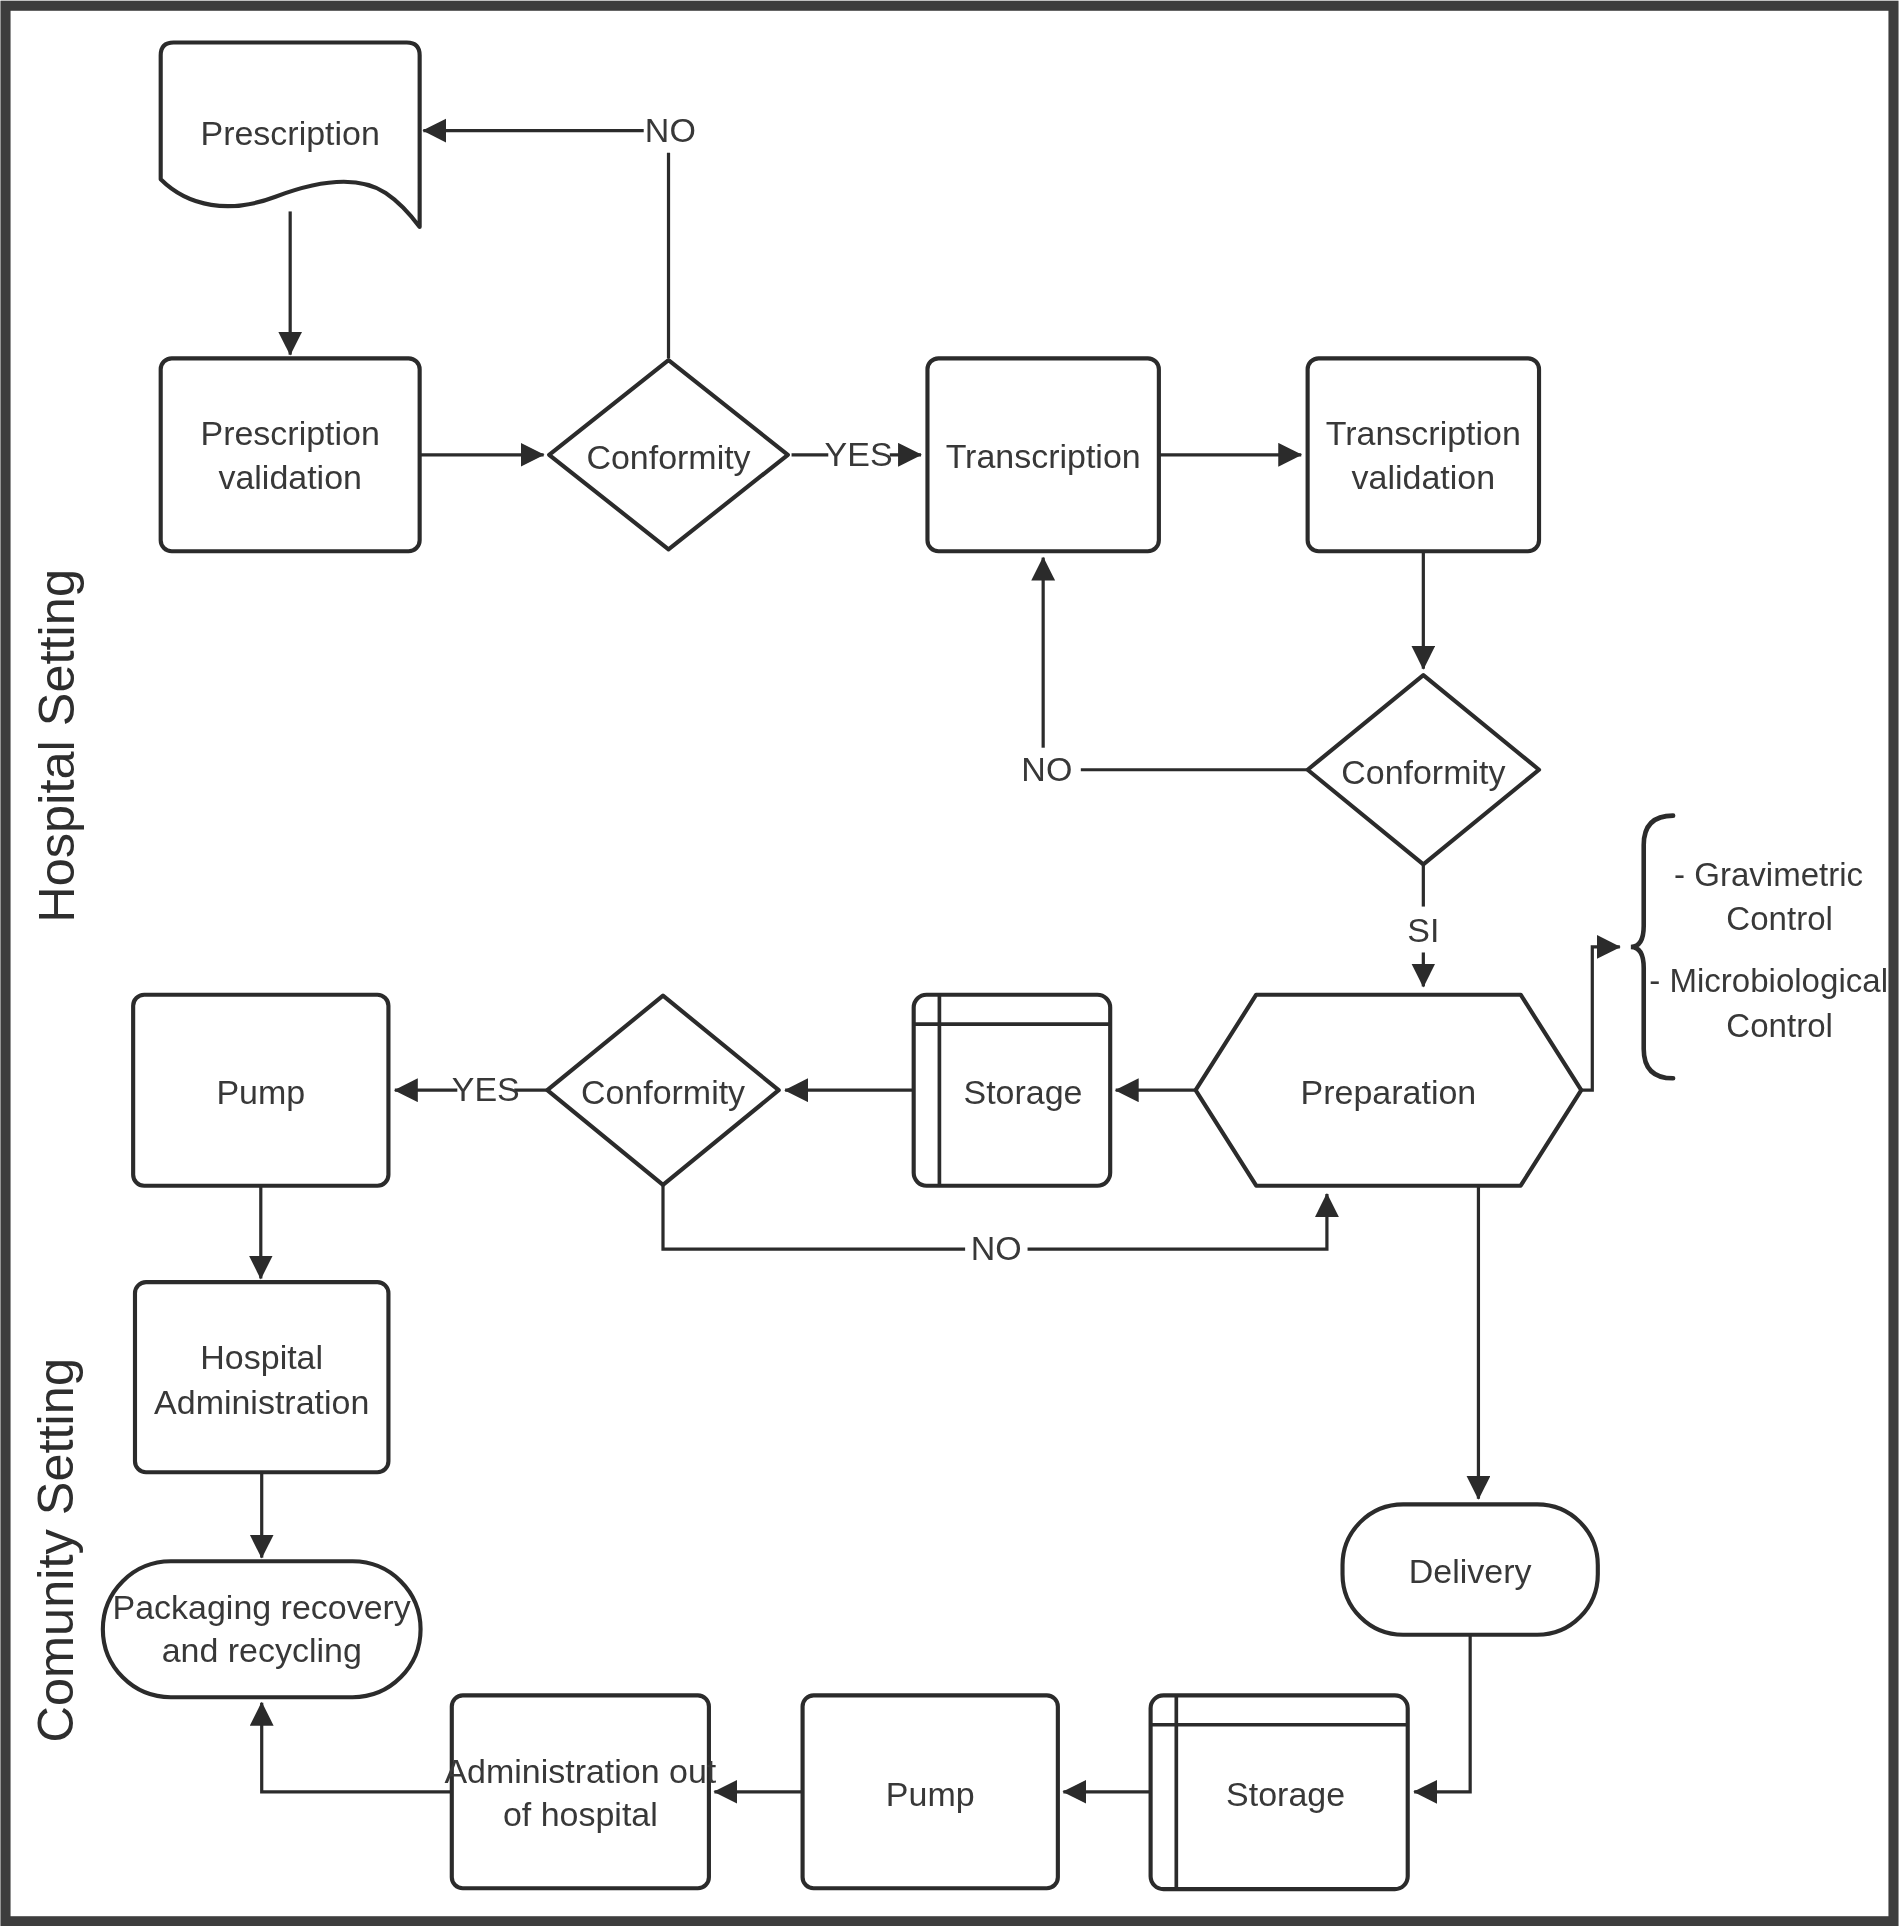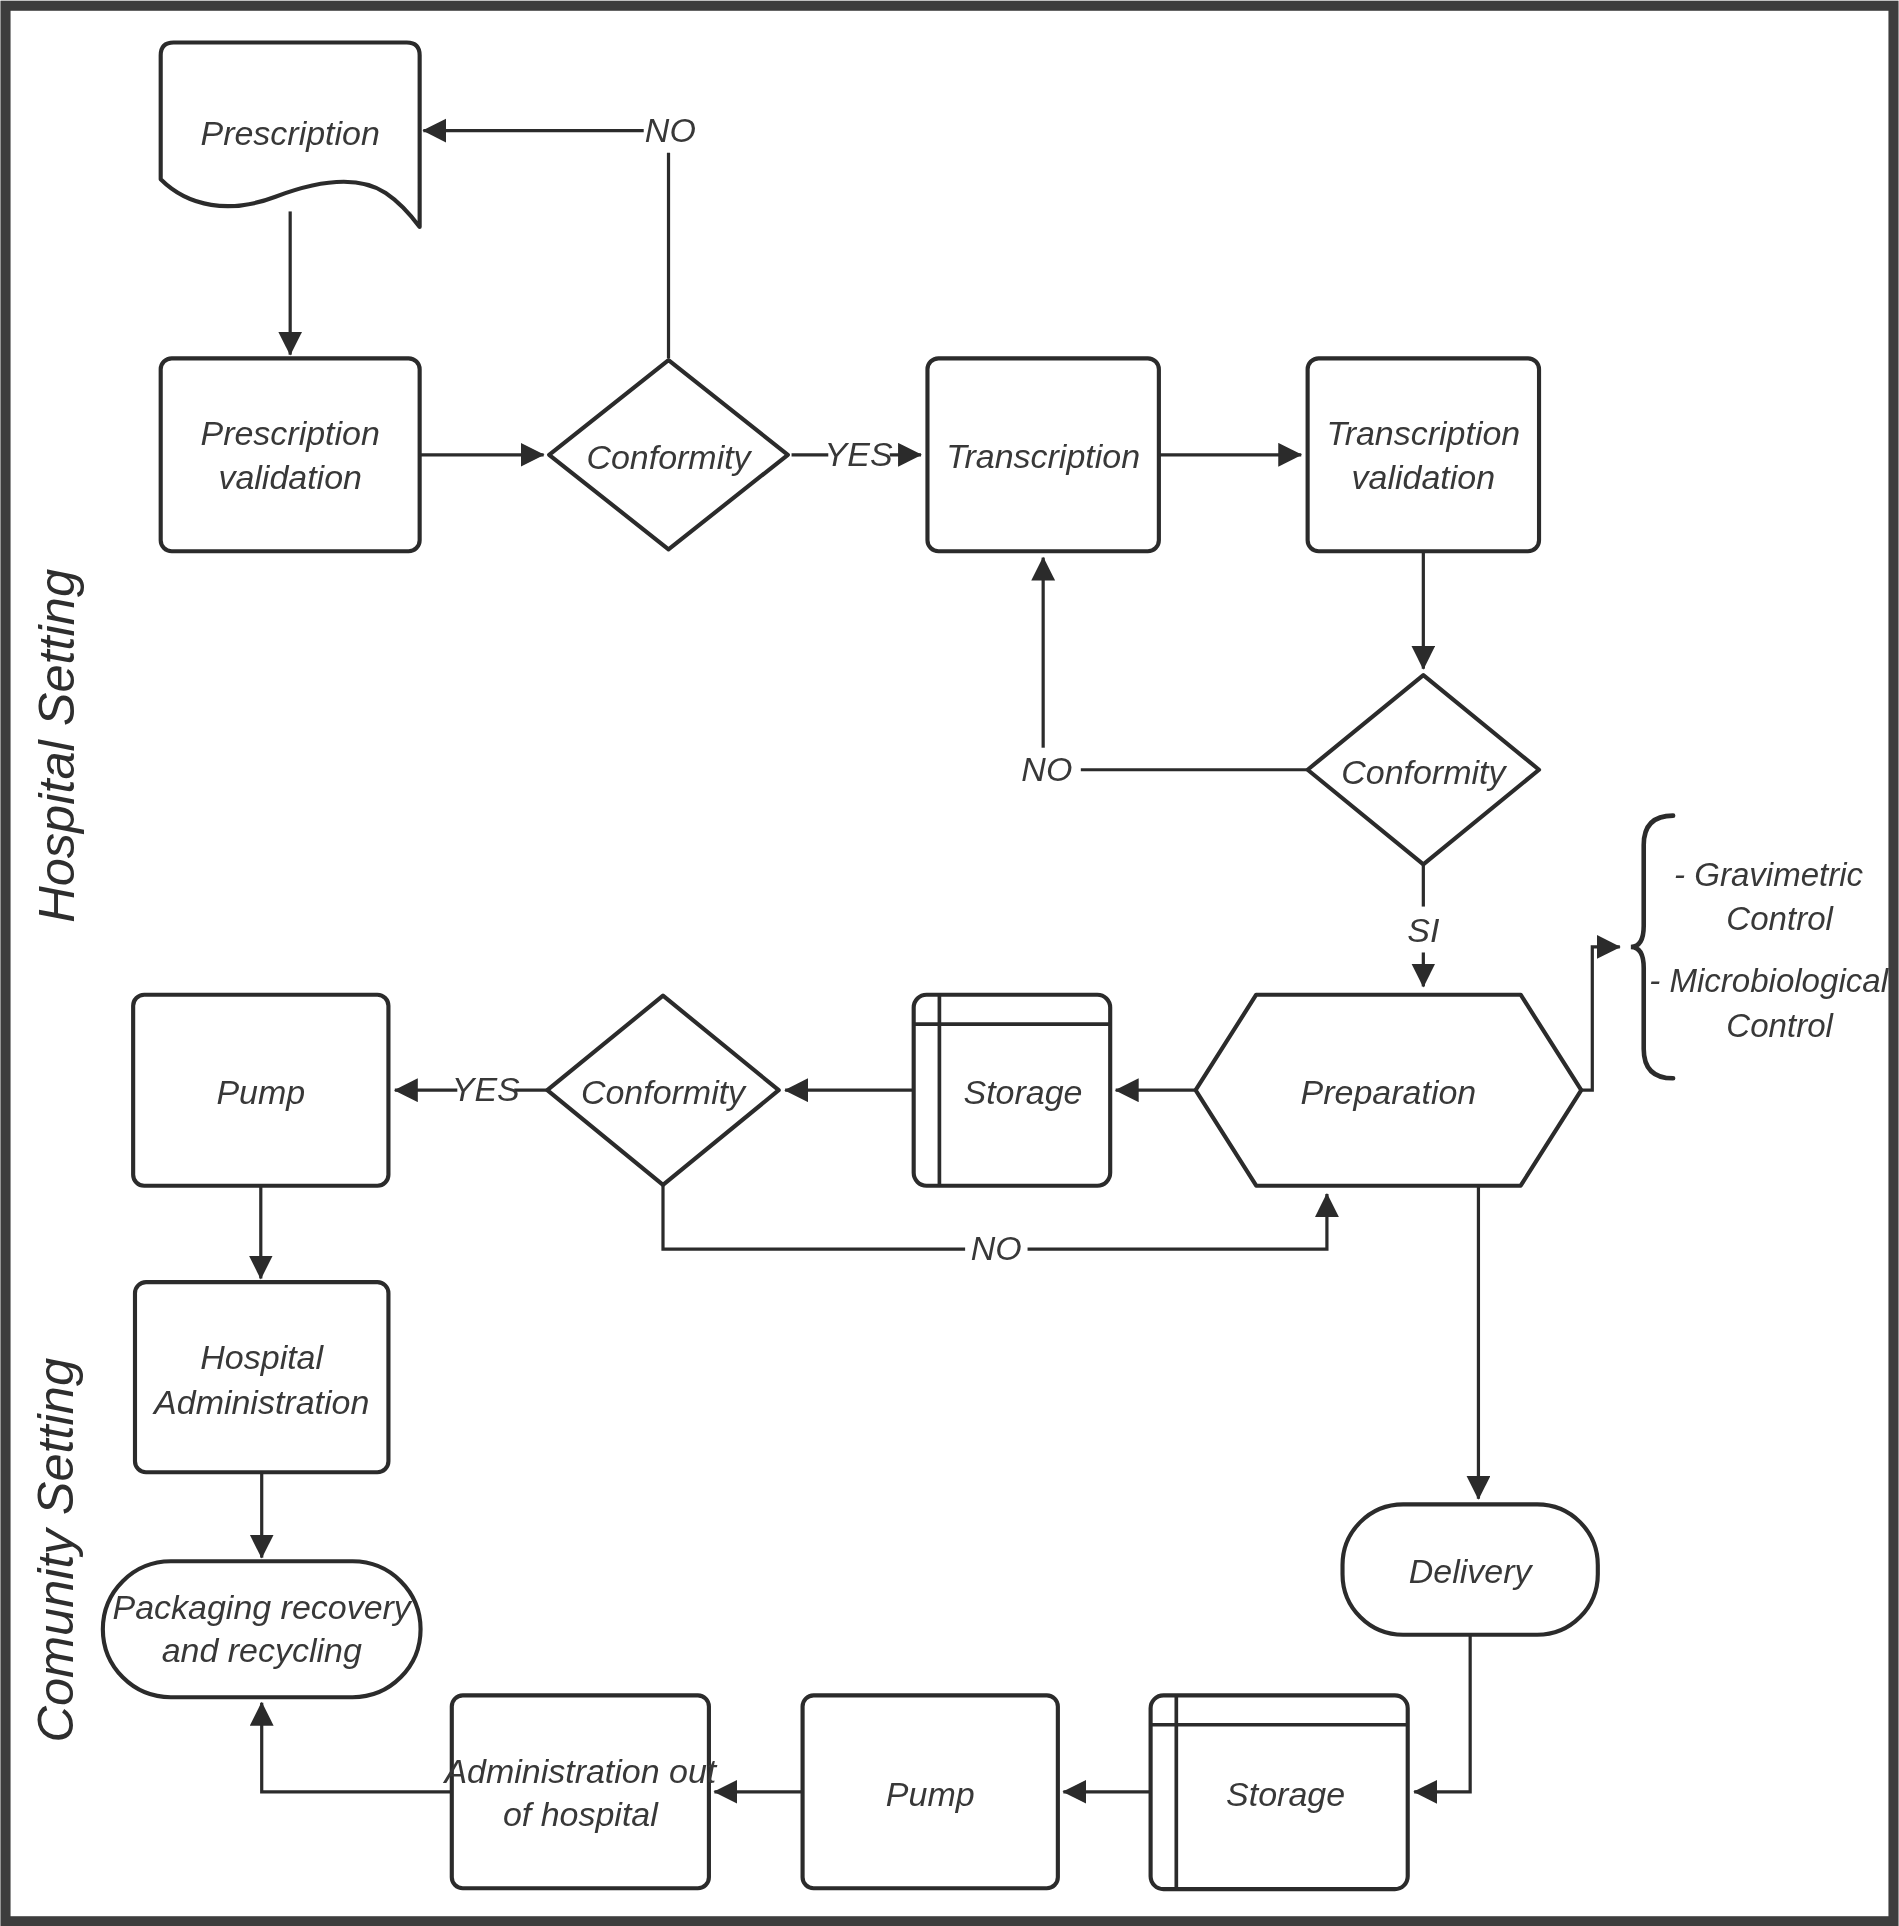--- a/index.html
+++ b/index.html
@@ -5,21 +5,20 @@
   html, body {
     margin: 0;
     padding: 0;
     background: #ffffff;
   }
   .page {
     width: 1899px;
     height: 1927px;
     position: relative;
     background: #ffffff;
-    font-style: italic;
   }
   svg { display: block; }
   .shape {
     fill: #ffffff;
     stroke: #2b2b2b;
     stroke-width: 4.5;
     stroke-linejoin: round;
   }
   .inner-line {
     fill: none;

